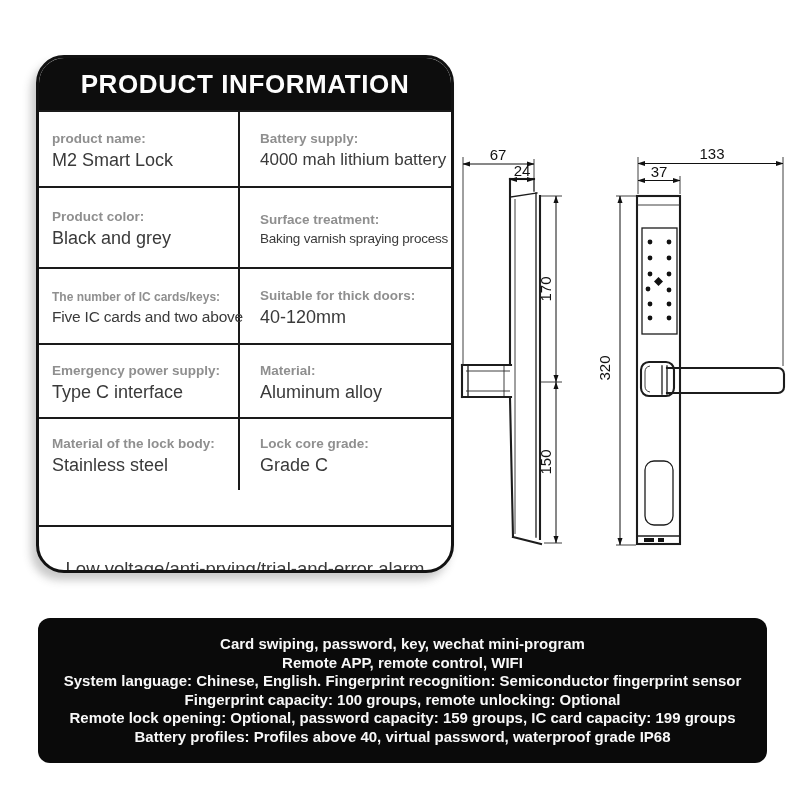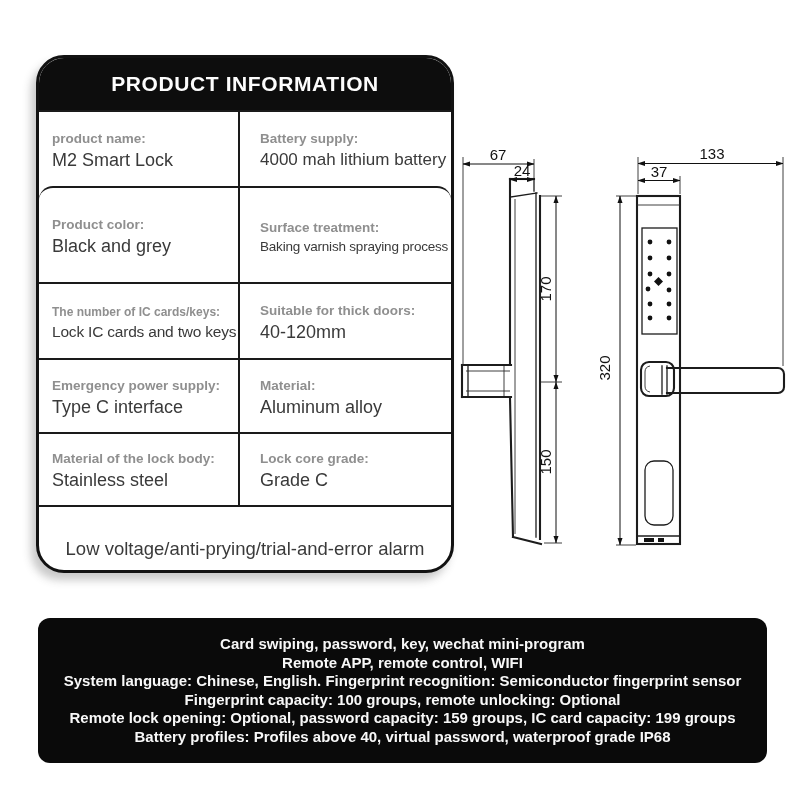--- a/index.html
+++ b/index.html
@@ -15,31 +15,31 @@
     position:absolute;left:36px;top:55px;width:418px;height:518px;
     background:#fff;border:3px solid #121212;border-radius:28px;
     box-shadow:-5px 7px 9px rgba(60,60,60,0.28);
     overflow:hidden;
   }
   .card-header{
     height:52px;background:#0d0d0d;
     display:flex;align-items:center;justify-content:center;
   }
   .card-header h1{
-    margin:0;color:#fdfdfd;font-size:21px;font-weight:700;letter-spacing:0.6px;
+    margin:0;color:#fdfdfd;font-size:26px;font-weight:700;letter-spacing:0.6px;
     white-space:nowrap;
   }
   .spec-table{display:flex;flex-direction:column;}
   .row{display:flex;border-top:2px solid #1a1a1a;}
   .row:nth-child(1){height:76px;}
-  .row:nth-child(2){height:96px;border-radius:14px;}
+  .row:nth-child(2){height:81px;}
   .row:nth-child(3){height:76px;}
   .row:nth-child(4){height:74px;}
   .row:nth-child(5){height:73px;}
-  .row:nth-child(6){height:85px;}
+  .row:nth-child(6){height:85px;margin-top:35px;}
   .cell{
     display:flex;flex-direction:column;justify-content:center;gap:4px;
     padding:3px 8px 0 13px;overflow:visible;
   }
   .cell.left{width:201px;border-right:2px solid #1a1a1a;flex:none;}
   .cell.right{flex:1;padding-left:20px;}
   .label{font-size:13.5px;font-weight:700;color:#8f8f8f;white-space:nowrap;}
   .value{font-size:18px;font-weight:500;color:#3a3a3a;white-space:nowrap;}
   .row:nth-child(1) .cell.right .value{font-size:17px;}
   .row:nth-child(2) .cell.right .value{font-size:13.5px;letter-spacing:-0.2px;}
@@ -101,21 +101,21 @@
         </div>
         <div class="cell right">
           <div class="label">Surface treatment:</div>
           <div class="value">Baking varnish spraying process</div>
         </div>
       </div>
 
       <div class="row">
         <div class="cell left">
           <div class="label">The number of IC cards/keys:</div>
-          <div class="value">Lock IC cards and two keys</div>
+          <div class="value">Five IC cards and two above</div>
         </div>
         <div class="cell right">
           <div class="label">Suitable for thick doors:</div>
           <div class="value">40-120mm</div>
         </div>
       </div>
 
       <div class="row">
         <div class="cell left">
           <div class="label">Emergency power supply:</div>

